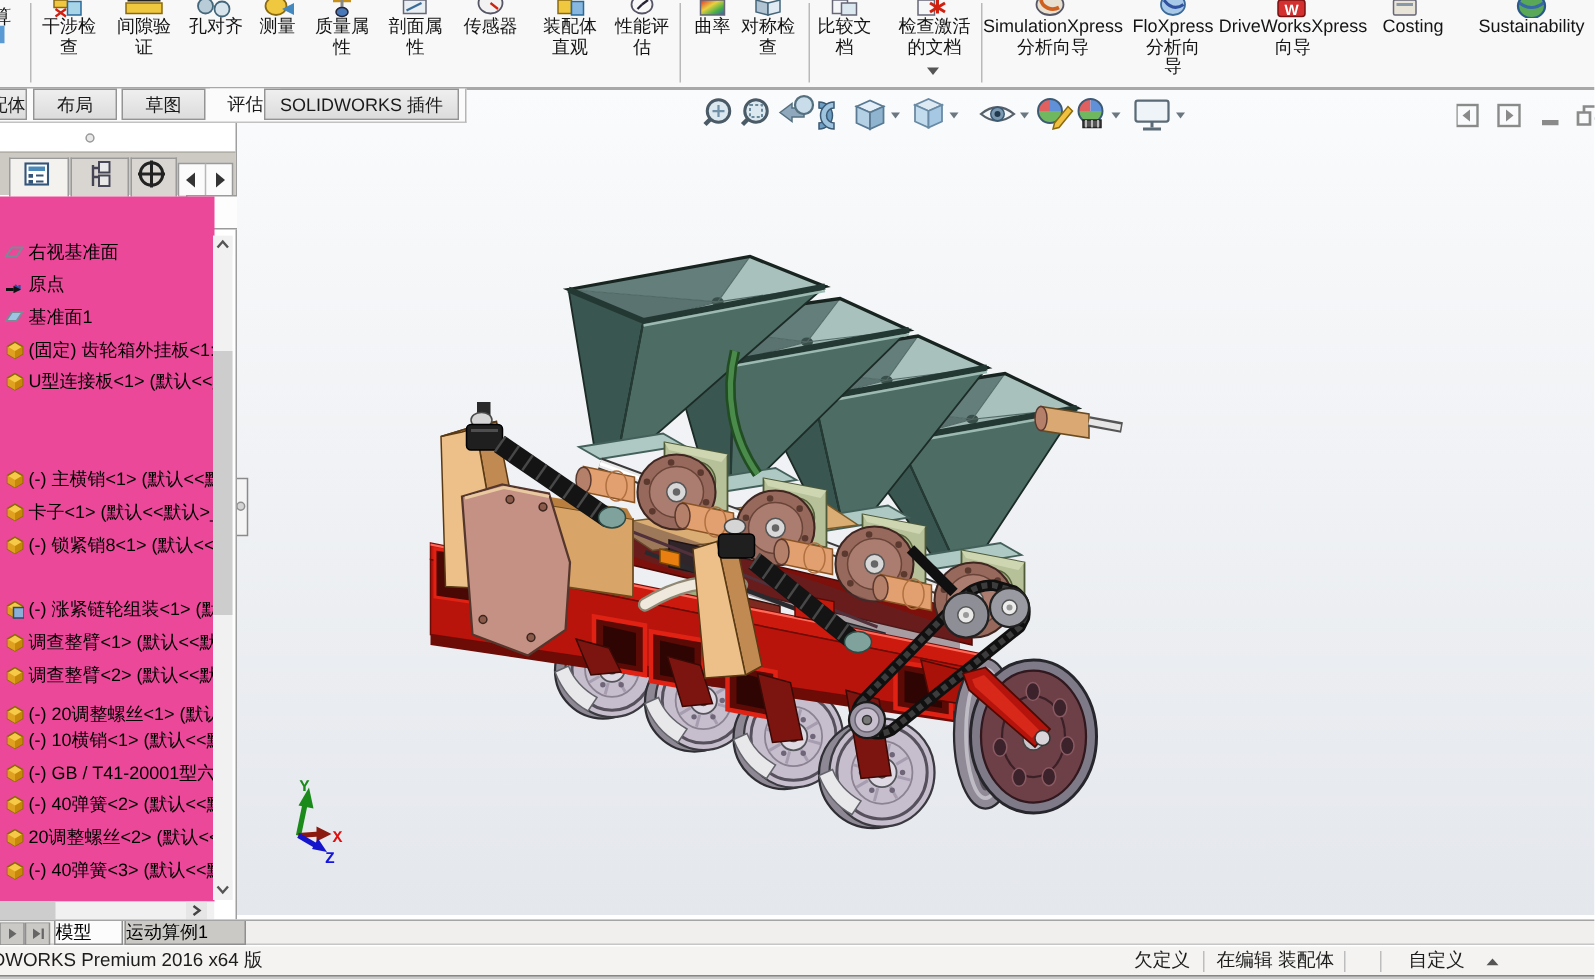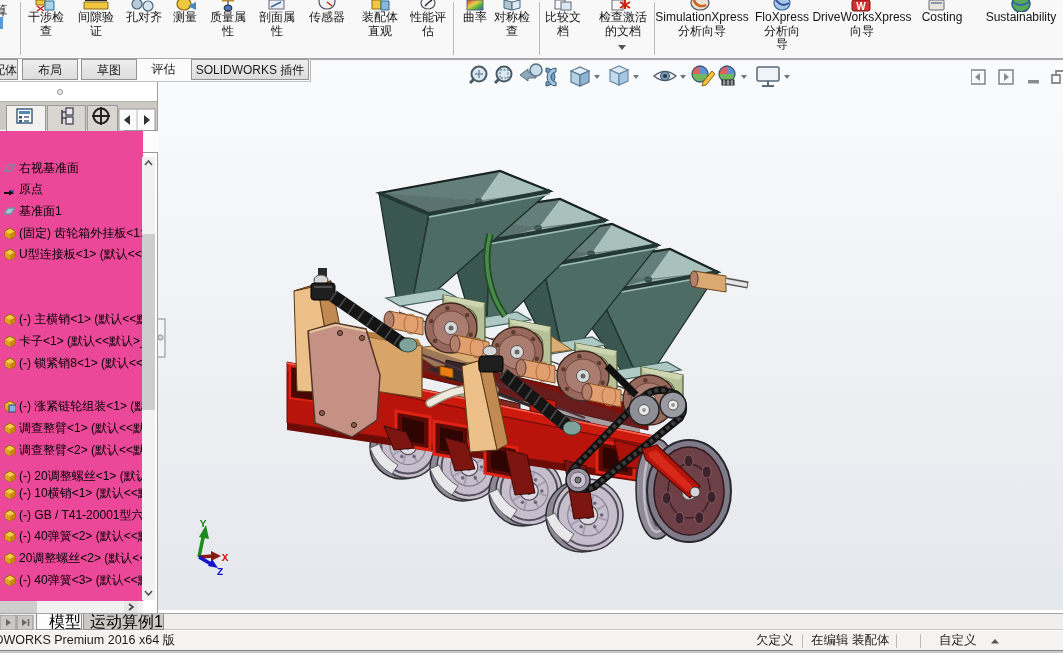--- a/index.html
+++ b/index.html
@@ -11,21 +11,21 @@
 #tabstrip{position:absolute;left:0;top:59px;width:311px;height:23px;background:#fbfbfb;border-right:1px solid #b5b5b5;border-bottom:1px solid #c2c2c2}
 .tab{position:absolute;top:0;height:21px;font-size:12px;line-height:20px;text-align:center;color:#1a1a1a;background:linear-gradient(#efefef,#dcdcdc);border:1px solid #949494}
 .tabact{background:#fbfbfb;border:none}
 #panel{position:absolute;left:0;top:82px;width:158px;height:531px;background:#fff;border-right:1px solid #9f9f9f}
 #ptabs{position:absolute;left:0;top:19px;width:157px;height:29px;background:#cdcac4;border-top:1px solid #b3b0aa}
 .ptab{position:absolute;top:3px;height:26px;background:#d9d6d1;border:1px solid #9a9a9a;border-bottom:none}
 #tree{position:absolute;left:0;top:49px;width:143px;height:470px;overflow:hidden;background:#ec4899}
 .ti{position:absolute;left:2px;height:21px;line-height:20px;white-space:pre;font-size:12px;color:#000}
 .ti svg{vertical-align:-3px;margin-right:3px}
 #btabs{position:absolute;left:0;top:613px;width:1063px;height:17px;background:#f0efed;border-top:1px solid #a5a5a5;border-bottom:1px solid #c6c6c6}
-.btab{position:absolute;top:0;height:16px;font-size:16px;line-height:15px;text-align:right;background:#cbc9c5;border:1px solid #8f8f8f;border-top:none}
+.btab{position:absolute;top:0;height:16px;font-size:12px;line-height:15px;text-align:left;background:#cbc9c5;border:1px solid #8f8f8f;border-top:none}
 #status{position:absolute;left:0;top:631px;width:1063px;height:19px;background:#f4f3f1;font-size:12.5px;color:#1c1c1c;line-height:19px;overflow:hidden}
 #bstrip{position:absolute;left:0;top:650px;width:1063px;height:3px;background:#c9c9c9;border-top:1.5px solid #868686}
 .vline{position:absolute;width:1px;background:#bdbdbd}
 </style></head>
 <body>
 <div id="viewport">
 <svg class="abs" style="left:-158px;top:-60px" width="1063" height="653" viewBox="0 0 1063 653">
 <polygon points="550.0,268.0 599.0,293.0 637.0,376.0 621.0,370.0" fill="#3a5650" stroke="#1c2b26" stroke-width="1.2"></polygon>
 <polygon points="599.0,293.0 718.0,272.0 653.0,371.0 637.0,376.0" fill="#4c6c64" stroke="#1c2b26" stroke-width="1.2"></polygon>
 <line x1="599.0" y1="293.0" x2="637.0" y2="376.0" stroke="#253a34" stroke-width="1.4"></line>
@@ -512,21 +512,21 @@
       <line x1="931.0" y1="3.0" x2="942.0" y2="3.0" stroke="#8898a8" stroke-width="2"></line>
       <ellipse cx="1021.0" cy="4.0" rx="9.0" ry="8.0" fill="#58a858" stroke="#2a5a8a" stroke-width="1.5"></ellipse>
       <path d="M 1013,2 q 8,6 16,0" fill="none" stroke="#3868a8" stroke-width="2"></path>
     </svg>
   </div>
 <div id="tabstrip">
     <div class="tab" style="left:-20px;width:38px">装配体</div>
     <div class="tab" style="left:22px;width:56px">布局</div>
     <div class="tab" style="left:81px;width:56px">草图</div>
     <div class="tab tabact" style="left:140px;width:47px">评估</div>
-    <div class="tab" style="left:191px;width:118px">SOLIDWORKS 插件</div>
+    <div class="tab" style="left:176px;width:130px">SOLIDWORKS 插件</div>
   </div>
 <div id="panel">
     <svg class="abs" style="left:0;top:0" width="158" height="19">
       <circle cx="60" cy="10" r="2.6" fill="#e8e8e8" stroke="#999"></circle>
     </svg>
 <div id="ptabs">
       <div class="ptab" style="left:6px;width:40px;background:#f4f2ee"></div>
       <div class="ptab" style="left:47px;width:39px"></div>
       <div class="ptab" style="left:87px;width:31px"></div>
       <svg class="abs" style="left:0;top:0" width="158" height="29">

